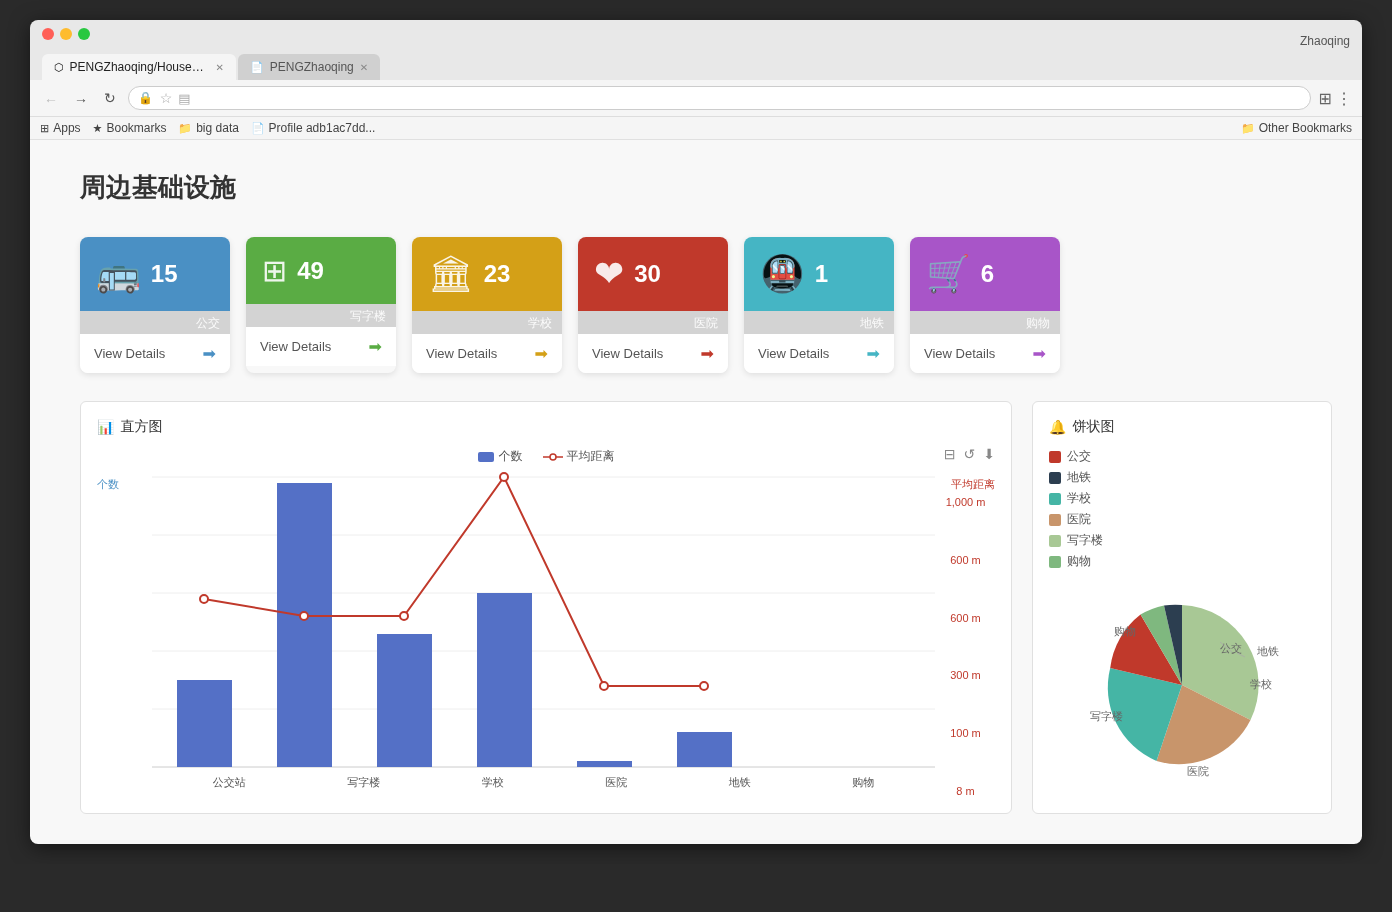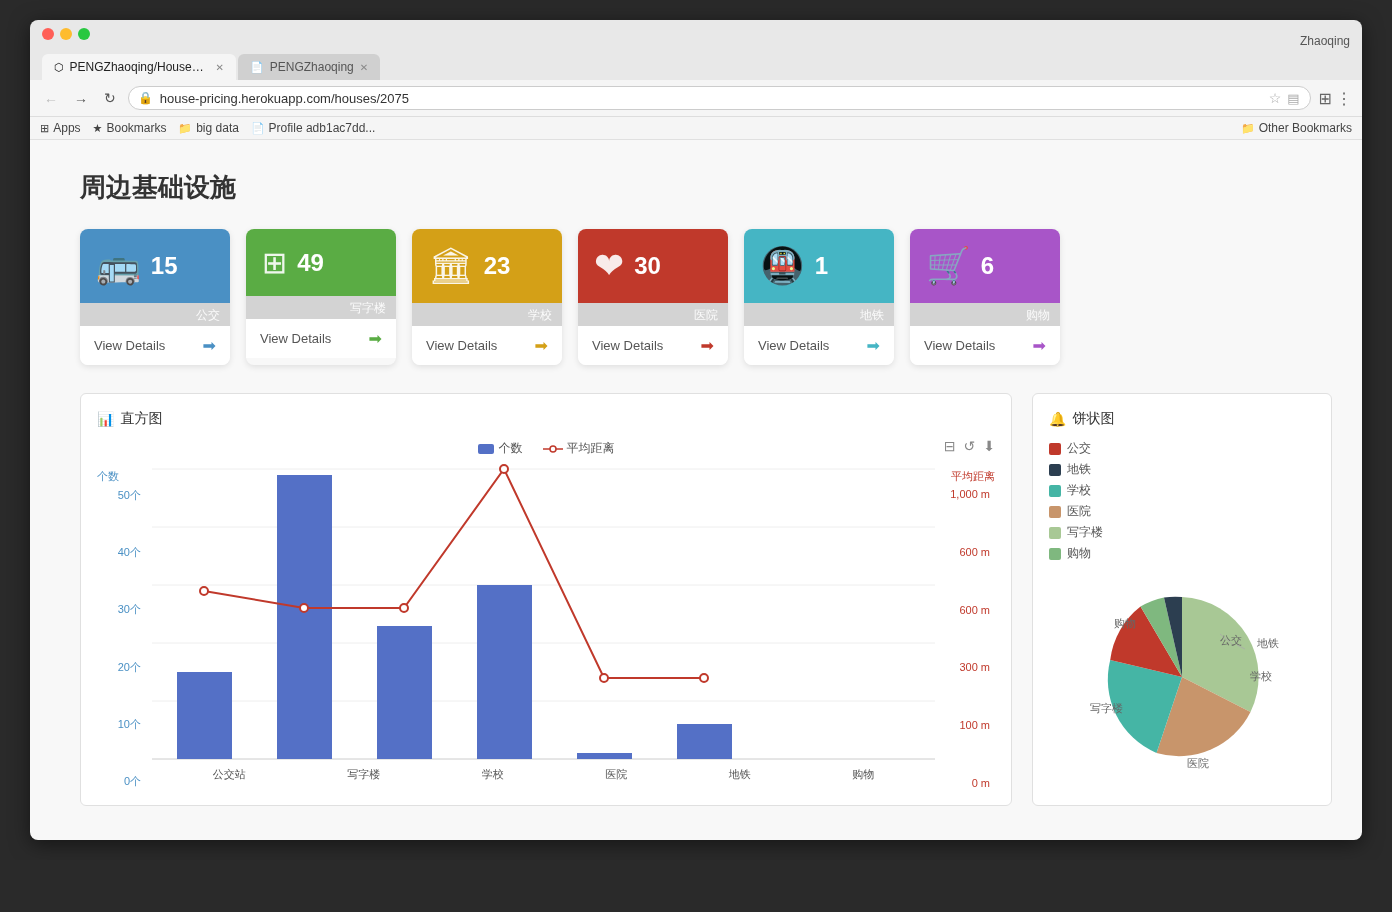--- a/index.html
+++ b/index.html
@@ -119,21 +119,21 @@
     .page-content {
       background: #f8f8f8;
       padding: 30px 30px 30px 50px;
       min-height: 700px;
     }
 
     .page-title {
       font-size: 26px;
       font-weight: bold;
       color: #333;
-      margin-bottom: 24px;
+      margin-bottom: 32px;
     }
 
     
     .stat-cards {
       display: flex;
       gap: 16px;
       margin-bottom: 28px;
     }
     .stat-card {
       width: 150px;
@@ -253,21 +253,21 @@
       padding-right: 6px;
       font-size: 11px;
       color: #4a90c4;
       height: 100%;
     }
     .y-axis-right {
       width: 55px;
       display: flex;
       flex-direction: column;
       justify-content: space-between;
-      align-items: flex-end;
+      align-items: center;
       padding-left: 6px;
       font-size: 11px;
       color: #c0392b;
       height: 100%;
     }
     .y-axis-label-left {
       font-size: 11px;
       color: #4a90c4;
       writing-mode: horizontal-tb;
       margin-bottom: 4px;
@@ -343,21 +343,20 @@
       <div style="flex:1;"></div>
     </div>
   </div>
 
   <div class="toolbar">
     <button class="nav-btn disabled">←</button>
     <button class="nav-btn">→</button>
     <button class="nav-btn">↻</button>
     <div class="address-bar">
       <span class="lock-icon">🔒</span>
-      <span class="address-text">house-pricing.herokuapp.com/houses/2075</span>
       <span class="star-icon">☆</span>
       <span style="color:#aaa; font-size:13px;">▤</span>
     </div>
     <div class="toolbar-icons">
       <span style="cursor:pointer;">⊞</span>
       <span style="cursor:pointer;">⋮</span>
     </div>
   </div>
 
   <div class="bookmarks-bar">
@@ -497,28 +496,20 @@
             <span style="cursor:pointer;">⊟</span>
             <span style="cursor:pointer;">↺</span>
             <span style="cursor:pointer;">⬇</span>
           </div>
         </div>
 
         <div class="histogram-area">
 
           <div style="display:flex; flex-direction:column; width:55px;">
             <div class="y-axis-label-left">个数</div>
-            <div class="y-axis-left">
-              <span>50个</span>
-              <span>40个</span>
-              <span>30个</span>
-              <span>20个</span>
-              <span>10个</span>
-              <span>0个</span>
-            </div>
           </div>
 
           <div class="chart-main">
             <svg id="histogram-svg" width="100%" height="290" style="overflow:visible;">
 
               <line x1="0" y1="0" x2="100%" y2="0" stroke="#eee" stroke-width="1"></line>
               <line x1="0" y1="58" x2="100%" y2="58" stroke="#eee" stroke-width="1"></line>
               <line x1="0" y1="116" x2="100%" y2="116" stroke="#eee" stroke-width="1"></line>
               <line x1="0" y1="174" x2="100%" y2="174" stroke="#eee" stroke-width="1"></line>
               <line x1="0" y1="232" x2="100%" y2="232" stroke="#eee" stroke-width="1"></line>
@@ -555,21 +546,21 @@
           </div>
 
           <div style="display:flex; flex-direction:column; width:60px;">
             <div class="y-axis-label-right">平均距离</div>
             <div class="y-axis-right">
               <span>1,000 m</span>
               <span>600 m</span>
               <span>600 m</span>
               <span>300 m</span>
               <span>100 m</span>
-              <span>0 m</span>
+              <span>8 m</span>
             </div>
           </div>
         </div>
       </div>
 
       <div class="chart-box pie">
         <div class="chart-title">
           <span>🔔</span>
           <span>饼状图</span>
         </div>

